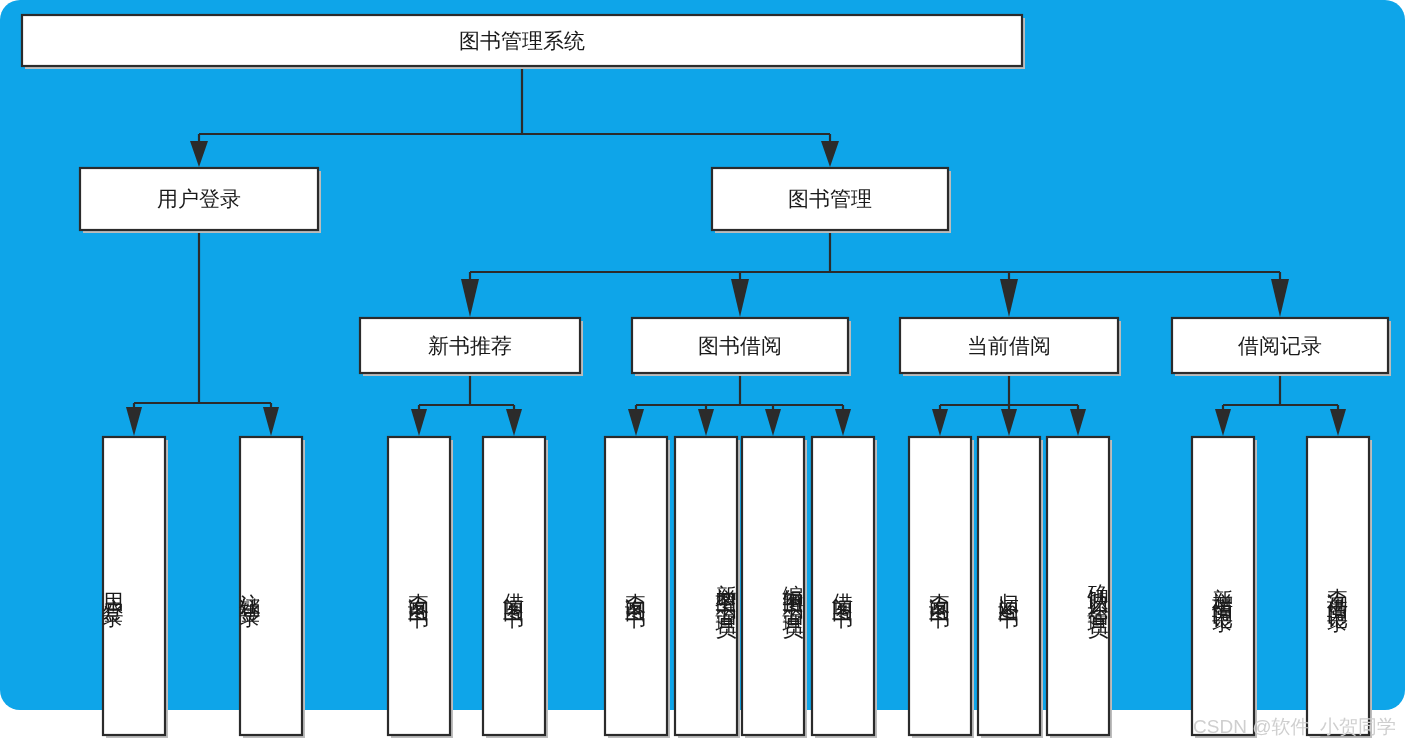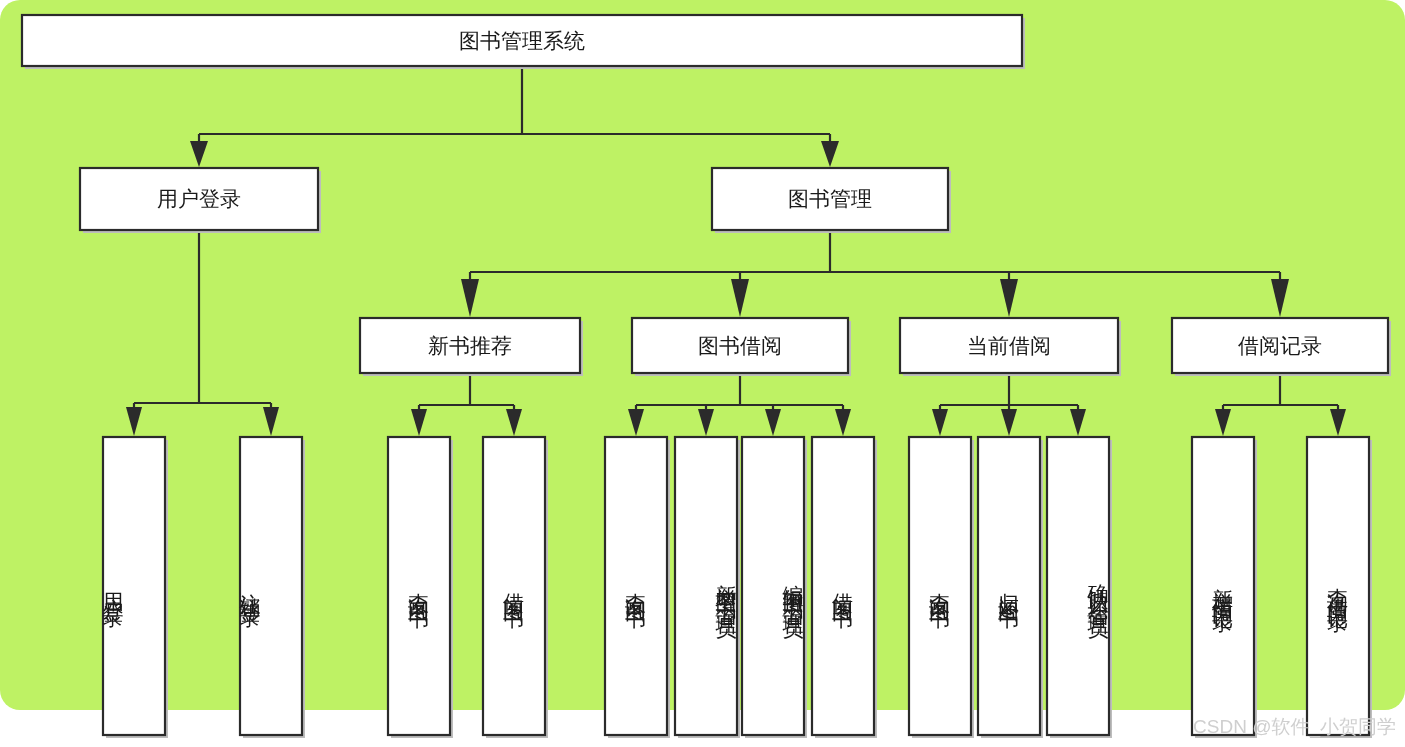--- a/index.html
+++ b/index.html
@@ -12,21 +12,21 @@
     width: 1405px;
     height: 747px;
     overflow: hidden;
     font-family: "Liberation Sans", "DejaVu Sans", sans-serif;
     position: relative;
   }
   #diagram-root {
     position: relative;
     width: 1405px;
     height: 710px;
-    background: #bef264;
+    background: #0ea5e9;
     border-radius: 20px;
   }
   svg.diagram {
     display: block;
     width: 1405px;
     height: 747px;
     position: absolute;
     left: 0;
     top: 0;
   }

